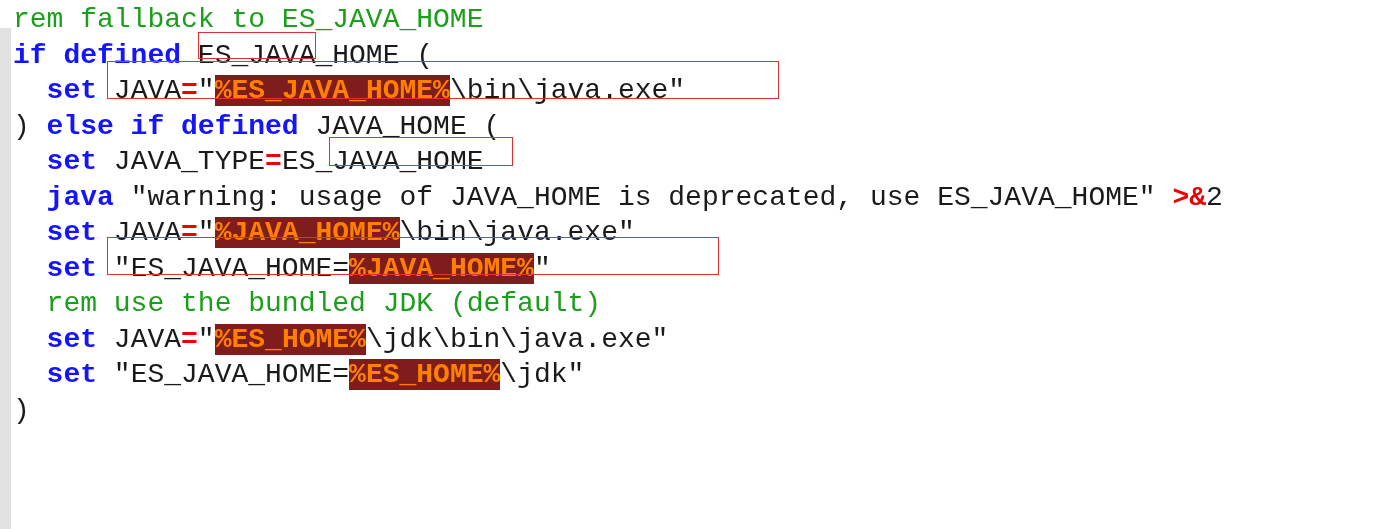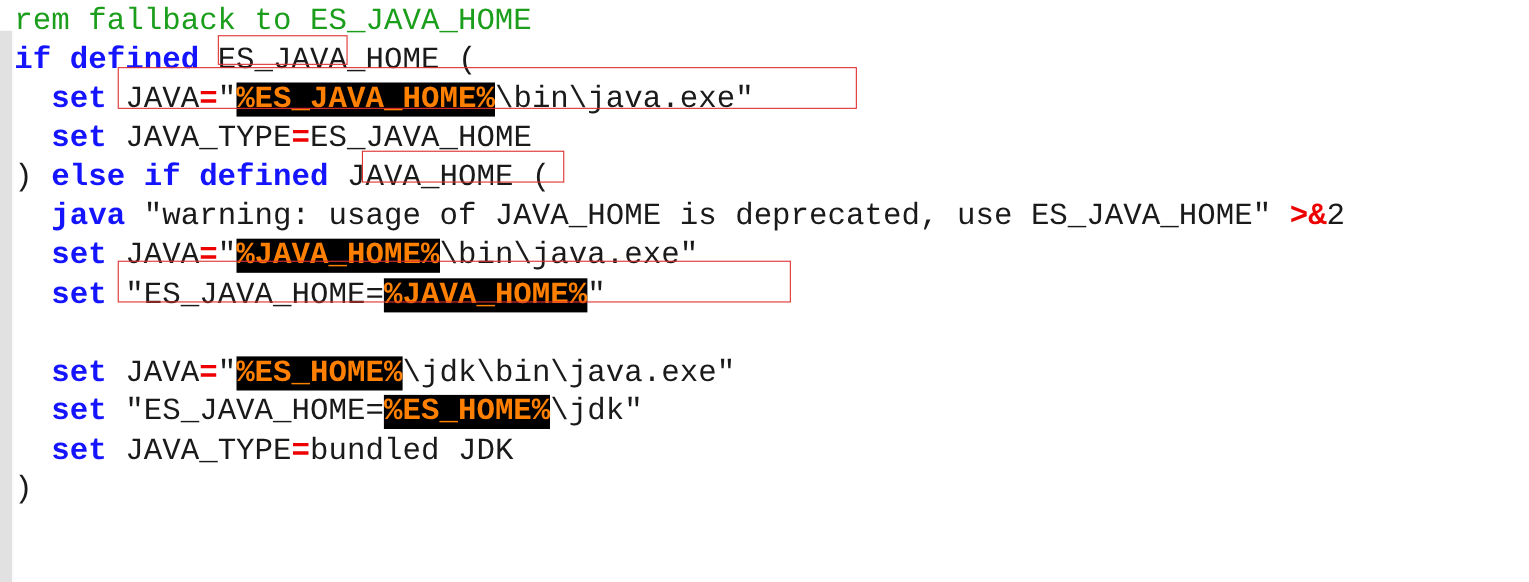--- a/index.html
+++ b/index.html
@@ -48,21 +48,21 @@
     white-space: pre;
     color: #1a1a1a;
     letter-spacing: 0;
   }
 
   
   .kw      { color: #1414ff; font-weight: bold; }   
   .plain   { color: #1a1a1a; }
   .comment { color: #1b9e1b; }                      
   .op      { color: #ee0000; font-weight: bold; }   
-  .var     { color: #ff8000; font-weight: bold; background: #000000; }
+  .var     { color: #ff8000; font-weight: bold; background: #7f1d1d; }
 
   
   .annot-box {
     position: absolute;
     border: 1.5px solid #e03030;
     box-sizing: border-box;
     pointer-events: none;
     background: transparent;
   }
 </style>
@@ -70,29 +70,28 @@
 <body>
 
 <div id="code-viewer">
 
   <div class="gutter"></div>
 
   <div class="code-area" id="code-area">
       <div class="code-line"><span class="comment">rem fallback to ES_JAVA_HOME</span></div>
       <div class="code-line"><span class="kw">if defined</span><span class="plain"> </span><span class="plain">ES_JAVA_HOME</span><span class="plain"> (</span></div>
       <div class="code-line"><span class="plain">  </span><span class="kw">set</span><span class="plain"> JAVA</span><span class="op">=</span><span class="plain">"</span><span class="var">%ES_JAVA_HOME%</span><span class="plain">\bin\java.exe"</span></div>
+      <div class="code-line"><span class="plain">) </span><span class="kw">else if defined</span><span class="plain"> </span><span class="plain">JAVA_HOME</span><span class="plain"> (</span></div>
       <div class="code-line"><span class="plain">  </span><span class="kw">set</span><span class="plain"> JAVA_TYPE</span><span class="op">=</span><span class="plain">ES_JAVA_HOME</span></div>
-      <div class="code-line"><span class="plain">) </span><span class="kw">else if defined</span><span class="plain"> </span><span class="plain">JAVA_HOME</span><span class="plain"> (</span></div>
       <div class="code-line"><span class="plain">  </span><span class="kw">java</span><span class="plain"> "warning: usage of JAVA_HOME is deprecated, use ES_JAVA_HOME" </span><span class="op">&gt;&amp;</span><span class="plain">2</span></div>
       <div class="code-line"><span class="plain">  </span><span class="kw">set</span><span class="plain"> JAVA</span><span class="op">=</span><span class="plain">"</span><span class="var">%JAVA_HOME%</span><span class="plain">\bin\java.exe"</span></div>
       <div class="code-line"><span class="plain">  </span><span class="kw">set</span><span class="plain"> "ES_JAVA_HOME=</span><span class="var">%JAVA_HOME%</span><span class="plain">"</span></div>
-      <div class="code-line"><span class="plain">  </span></div>
+      <div class="code-line"><span class="plain">  </span><span class="comment">rem use the bundled JDK (default)</span></div>
       <div class="code-line"><span class="plain">  </span><span class="kw">set</span><span class="plain"> JAVA</span><span class="op">=</span><span class="plain">"</span><span class="var">%ES_HOME%</span><span class="plain">\jdk\bin\java.exe"</span></div>
       <div class="code-line"><span class="plain">  </span><span class="kw">set</span><span class="plain"> "ES_JAVA_HOME=</span><span class="var">%ES_HOME%</span><span class="plain">\jdk"</span></div>
-      <div class="code-line"><span class="plain">  </span><span class="kw">set</span><span class="plain"> JAVA_TYPE</span><span class="op">=</span><span class="plain">bundled JDK</span></div>
       <div class="code-line"><span class="plain">)</span></div>
     </div>
 
   <div id="annotation-layer">
       <div class="annot-box" style="left: 198px; top: 4px; width: 118px; height: 27px;"></div>
       <div class="annot-box" style="left: 107px; top: 33px; width: 672px; height: 38px;"></div>
       <div class="annot-box" style="left: 329px; top: 109px; width: 184px; height: 29px;"></div>
       <div class="annot-box" style="left: 107px; top: 209px; width: 612px; height: 38px;"></div>
     </div>
 

